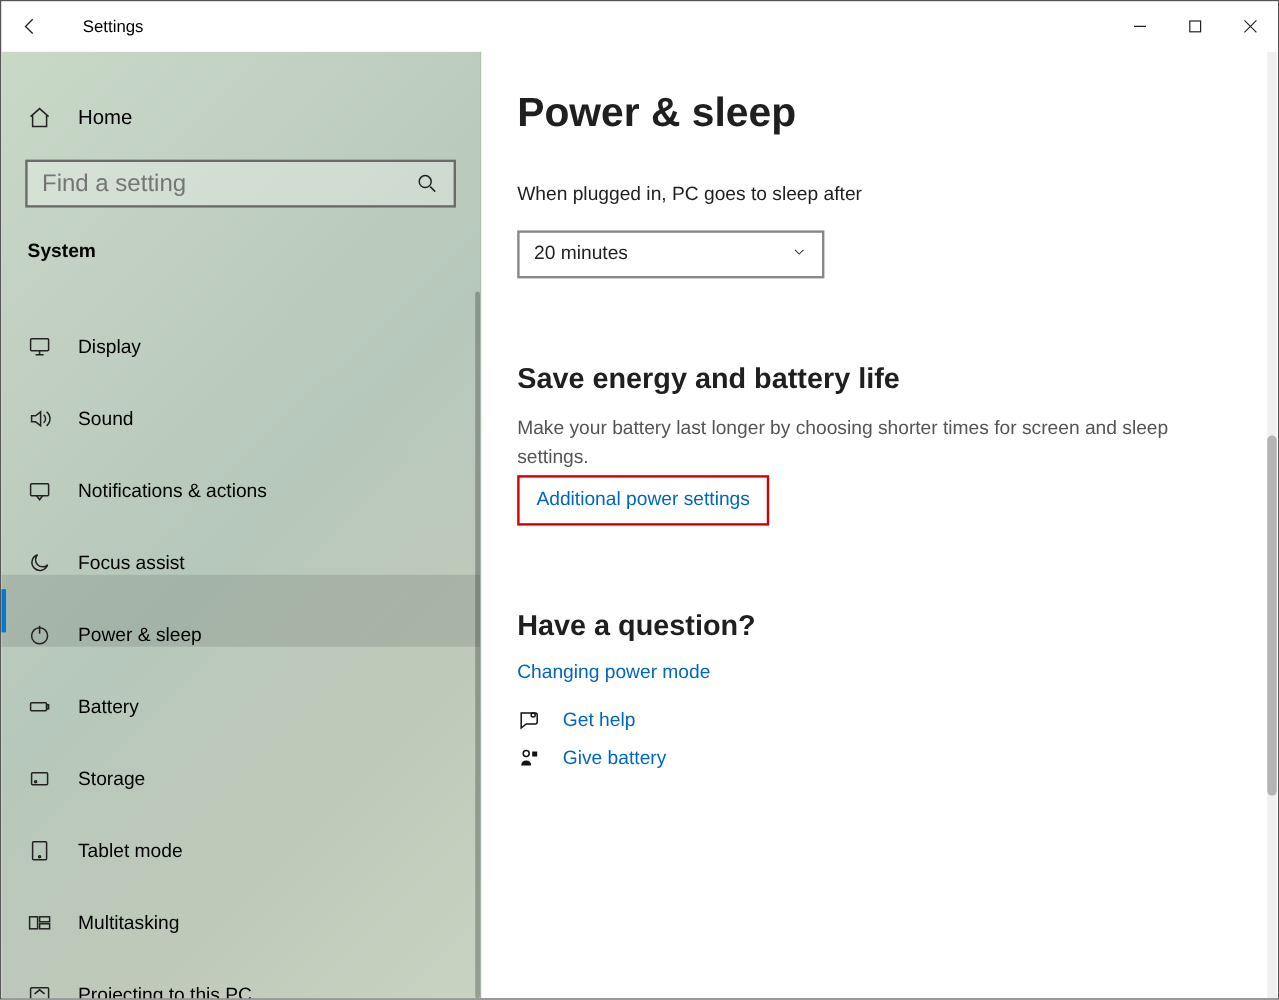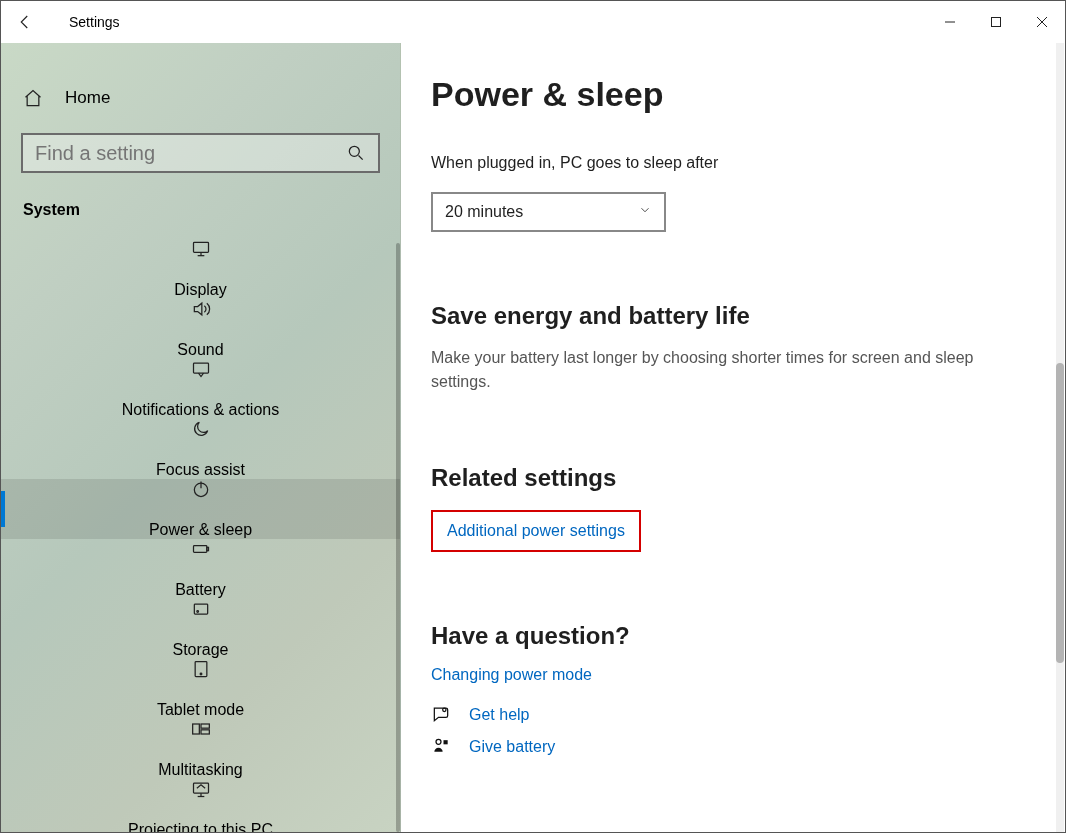--- a/index.html
+++ b/index.html
@@ -54,45 +54,44 @@
     padding:0 12px;
     cursor:text;
   }
   .search input {
     flex:1; border:none; background:transparent; outline:none;
     font-size:20px; color:#555;
   }
   .section-label { padding: 28px 22px 20px; font-weight:600; font-size:16px; }
   .nav-list { }
   .nav-item {
-    display:flex; align-items:center; gap:22px;
+    display:flex; align-items:flex-end; gap:22px;
     padding: 0 22px; height:60px;
     font-size:16px;
     cursor:pointer;
     position:relative;
-    flex-direction:column;
   }
   .nav-item.selected {
     background: rgba(0,0,0,0.10);
   }
   .nav-item.selected::before {
     content:""; position:absolute; left:0; top:12px; bottom:12px; width:4px;
     background:#0078d4;
   }
   .icon { width:20px; height:20px; display:inline-flex; align-items:center; justify-content:center; flex-shrink:0; }
   .icon svg { width:20px; height:20px; stroke:#222; stroke-width:1.5; fill:none; }
   .main {
     flex:1; padding: 32px 30px 30px 30px; overflow:auto;
     color:#1f1f1f;
     position:relative;
   }
   h1 { font-size:34px; font-weight:600; margin-bottom: 40px; }
   .label { font-size:16px; margin-bottom:20px; }
   .select {
-    width:235px; height:40px; border:2px solid #888;
+    width:256px; height:40px; border:2px solid #888;
     display:flex; align-items:center; justify-content:space-between;
     padding:0 12px; cursor:pointer; font-size:16px;
   }
   .select .chev svg { width:14px; height:14px; }
   h2 { font-size:24px; font-weight:600; margin-top:70px; margin-bottom:16px; }
   .desc { font-size:16px; color:#555; line-height:1.5; max-width:590px; }
   .link { color:#0067c0; font-size:16px; cursor:pointer; display:inline-block; }
   .highlight-box { border:2px solid #d40000; padding:10px 14px; display:inline-block; margin-top:2px; }
   .help-row { display:flex; align-items:flex-end; gap:18px; margin-top:20px; }
   .help-row .icon svg { stroke:#111; }
@@ -265,21 +264,20 @@
       <span class="chev">
         <svg viewBox="0 0 24 24">
             <path d="M6 9 L12 15 L18 9" fill="none" stroke="#333" stroke-width="1.5"></path>
           </svg>
       </span>
     </div>
 
     <h2>Save energy and battery life</h2>
     <div class="desc">Make your battery last longer by choosing shorter times for screen and sleep settings.</div>
 
-    <h2>Related settings</h2>
     <div class="highlight-box">
       <span class="link">Additional power settings</span>
     </div>
 
     <h2>Have a question?</h2>
     <span class="link">Changing power mode</span>
 
     <div class="help-row">
       <span class="icon">
         <svg viewBox="0 0 24 24">

